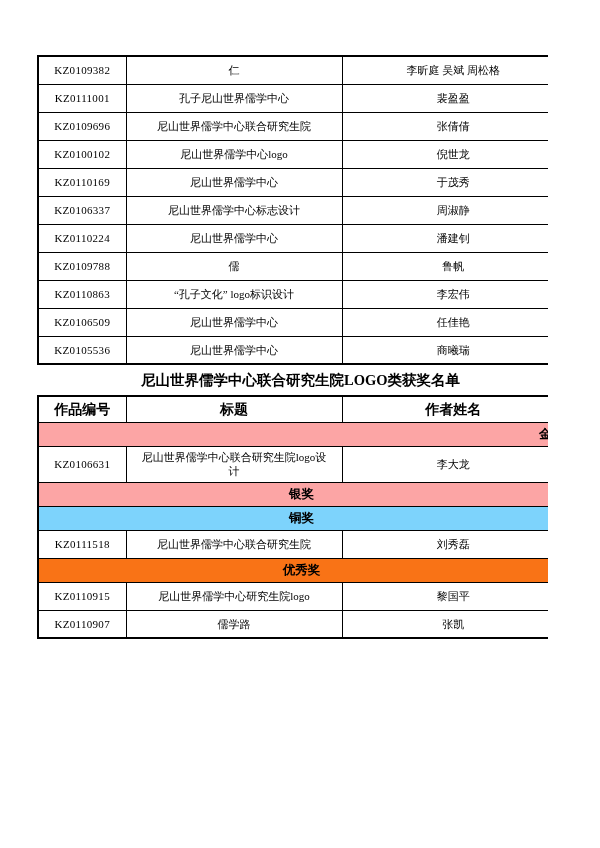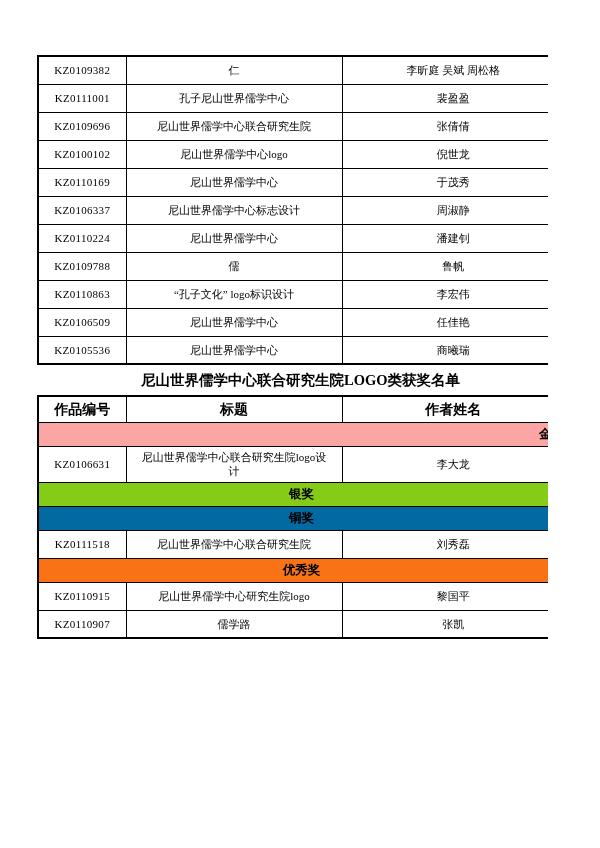--- a/index.html
+++ b/index.html
@@ -144,24 +144,24 @@
         </tr>
         <tr class="row-banner">
           <td colspan="3" style="background-color: #fca5a5; text-align: right;">金奖</td>
         </tr>
         <tr class="row-tall">
           <td class="code-cell">KZ0106631</td>
           <td>尼山世界儒学中心联合研究生院logo设计</td>
           <td>李大龙</td>
         </tr>
         <tr class="row-banner">
-          <td colspan="3" style="background-color: #84cc16;">银奖</td>
+          <td colspan="3" style="background-color: #fca5a5;">银奖</td>
         </tr>
         <tr class="row-banner">
-          <td colspan="3" style="background-color: #0369a1;">铜奖</td>
+          <td colspan="3" style="background-color: #7dd3fc;">铜奖</td>
         </tr>
         <tr class="row-std">
           <td class="code-cell">KZ0111518</td>
           <td>尼山世界儒学中心联合研究生院</td>
           <td>刘秀磊</td>
         </tr>
         <tr class="row-banner">
           <td colspan="3" style="background-color: #f97316;">优秀奖</td>
         </tr>
         <tr class="row-std">

